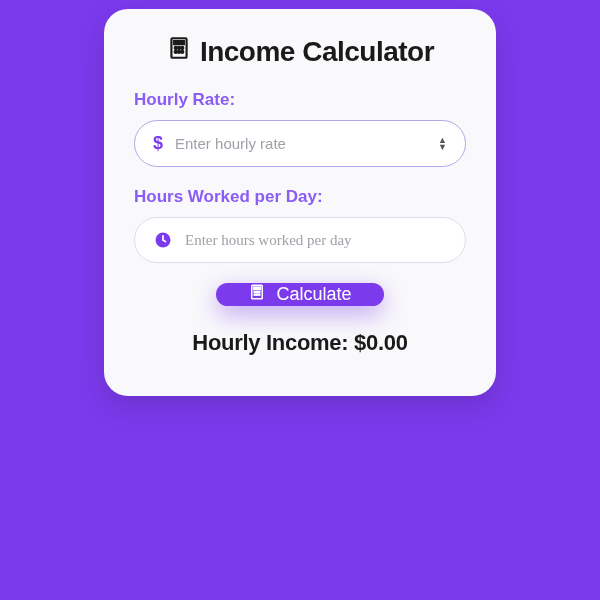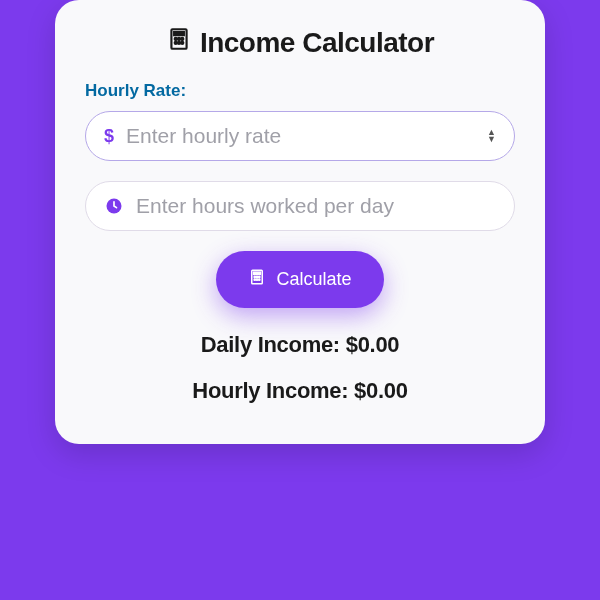--- a/index.html
+++ b/index.html
@@ -9,63 +9,64 @@
     background: #7c3aed;
     font-family: 'Segoe UI', Arial, sans-serif;
     display: flex;
     align-items: flex-start;
     justify-content: center;
     overflow: hidden;
   }
   .card {
     background: #f9f9fb;
     border-radius: 24px;
-    width: 490px;
-    margin-top: 0;
+    width: 392px;
+    margin-top: 9px;
     padding: 26px 30px 20px 30px;
     box-shadow: 0 10px 30px rgba(0,0,0,0.15);
   }
   .title {
     text-align: center;
     font-size: 28px;
     font-weight: 800;
     color: #1a1a1a;
     letter-spacing: -0.5px;
     margin-bottom: 22px;
     display: flex;
     align-items: center;
     justify-content: center;
     gap: 8px;
   }
   .title svg { width: 26px; height: 26px; }
   .form-group { margin-bottom: 20px; }
   .label {
     font-size: 17px;
     font-weight: 700;
-    color: #0369a1;
+    color: #8b5cf6;
     margin-bottom: 10px;
     display: block;
   }
   .input-wrap {
     border: 1.5px solid #b5a8e8;
     border-radius: 999px;
     padding: 12px 18px;
     display: flex;
     align-items: center;
     gap: 12px;
     background: #fff;
     position: relative;
   }
   .input-wrap.plain {
     border: 1.5px solid #e0dbe8;
+    font-family: Liberation Serif, serif;
   }
   .input-wrap input {
     border: none;
     outline: none;
-    font-size: 21px;
+    font-size: 15px;
     color: #a16207;
     background: transparent;
     flex: 1;
     font-family: inherit;
   }
   .input-wrap input::placeholder { color: #a0a0a8; }
   .dollar-icon {
     color: #7c3aed;
     font-size: 18px;
     font-weight: 700;
@@ -82,21 +83,21 @@
   .btn-row {
     display: flex;
     justify-content: center;
     margin: 18px 0 24px 0;
   }
   .btn {
     background: #7c3aed;
     color: #fff;
     border: none;
     border-radius: 999px;
-    padding: 17px 32px;
+    padding: 0 32px;
     font-size: 18px;
     font-weight: 500;
     cursor: pointer;
     display: flex;
     align-items: center;
     gap: 10px;
     box-shadow: 0 8px 24px rgba(124,58,237,0.45);
   }
   .btn svg { width: 18px; height: 18px; }
   .results { text-align: center; }
@@ -135,20 +136,21 @@
       <span class="dollar-icon">$</span>
       <input type="text" placeholder="Enter hourly rate" style="">
       <span class="spinner">
         <span>▲</span>
           <span>▼</span>
       </span>
     </div>
   </div>
 
   <div class="form-group">
+    <label class="label">Hours Worked per Day:</label>
     <div class="input-wrap plain">
       <span class="clock-icon">
         <svg viewBox="0 0 24 24">
           <circle cx="12" cy="12" r="9" fill="#7c3aed"></circle>
           <path d="M12 7 L12 12 L15 14" stroke="#fff" stroke-width="2" fill="none" stroke-linecap="round"></path>
         </svg>
       </span>
       <input type="text" placeholder="Enter hours worked per day" style="">
     </div>
   </div>
@@ -166,21 +168,17 @@
           <circle cx="12" cy="15.5" r="0.9" fill="#fff"></circle>
           <circle cx="15" cy="15.5" r="0.9" fill="#fff"></circle>
         </svg>
       </span>
       <span>Calculate</span>
     </button>
   </div>
 
   <div class="results">
     <div class="result-line">
-      <span>Daily Income:</span>
-      <span class="val">$0.00</span>
-    </div>
-    <div class="result-line">
       <span>Hourly Income:</span>
       <span class="val">$0.00</span>
     </div>
   </div>
 </div>
 
 </body></html>

